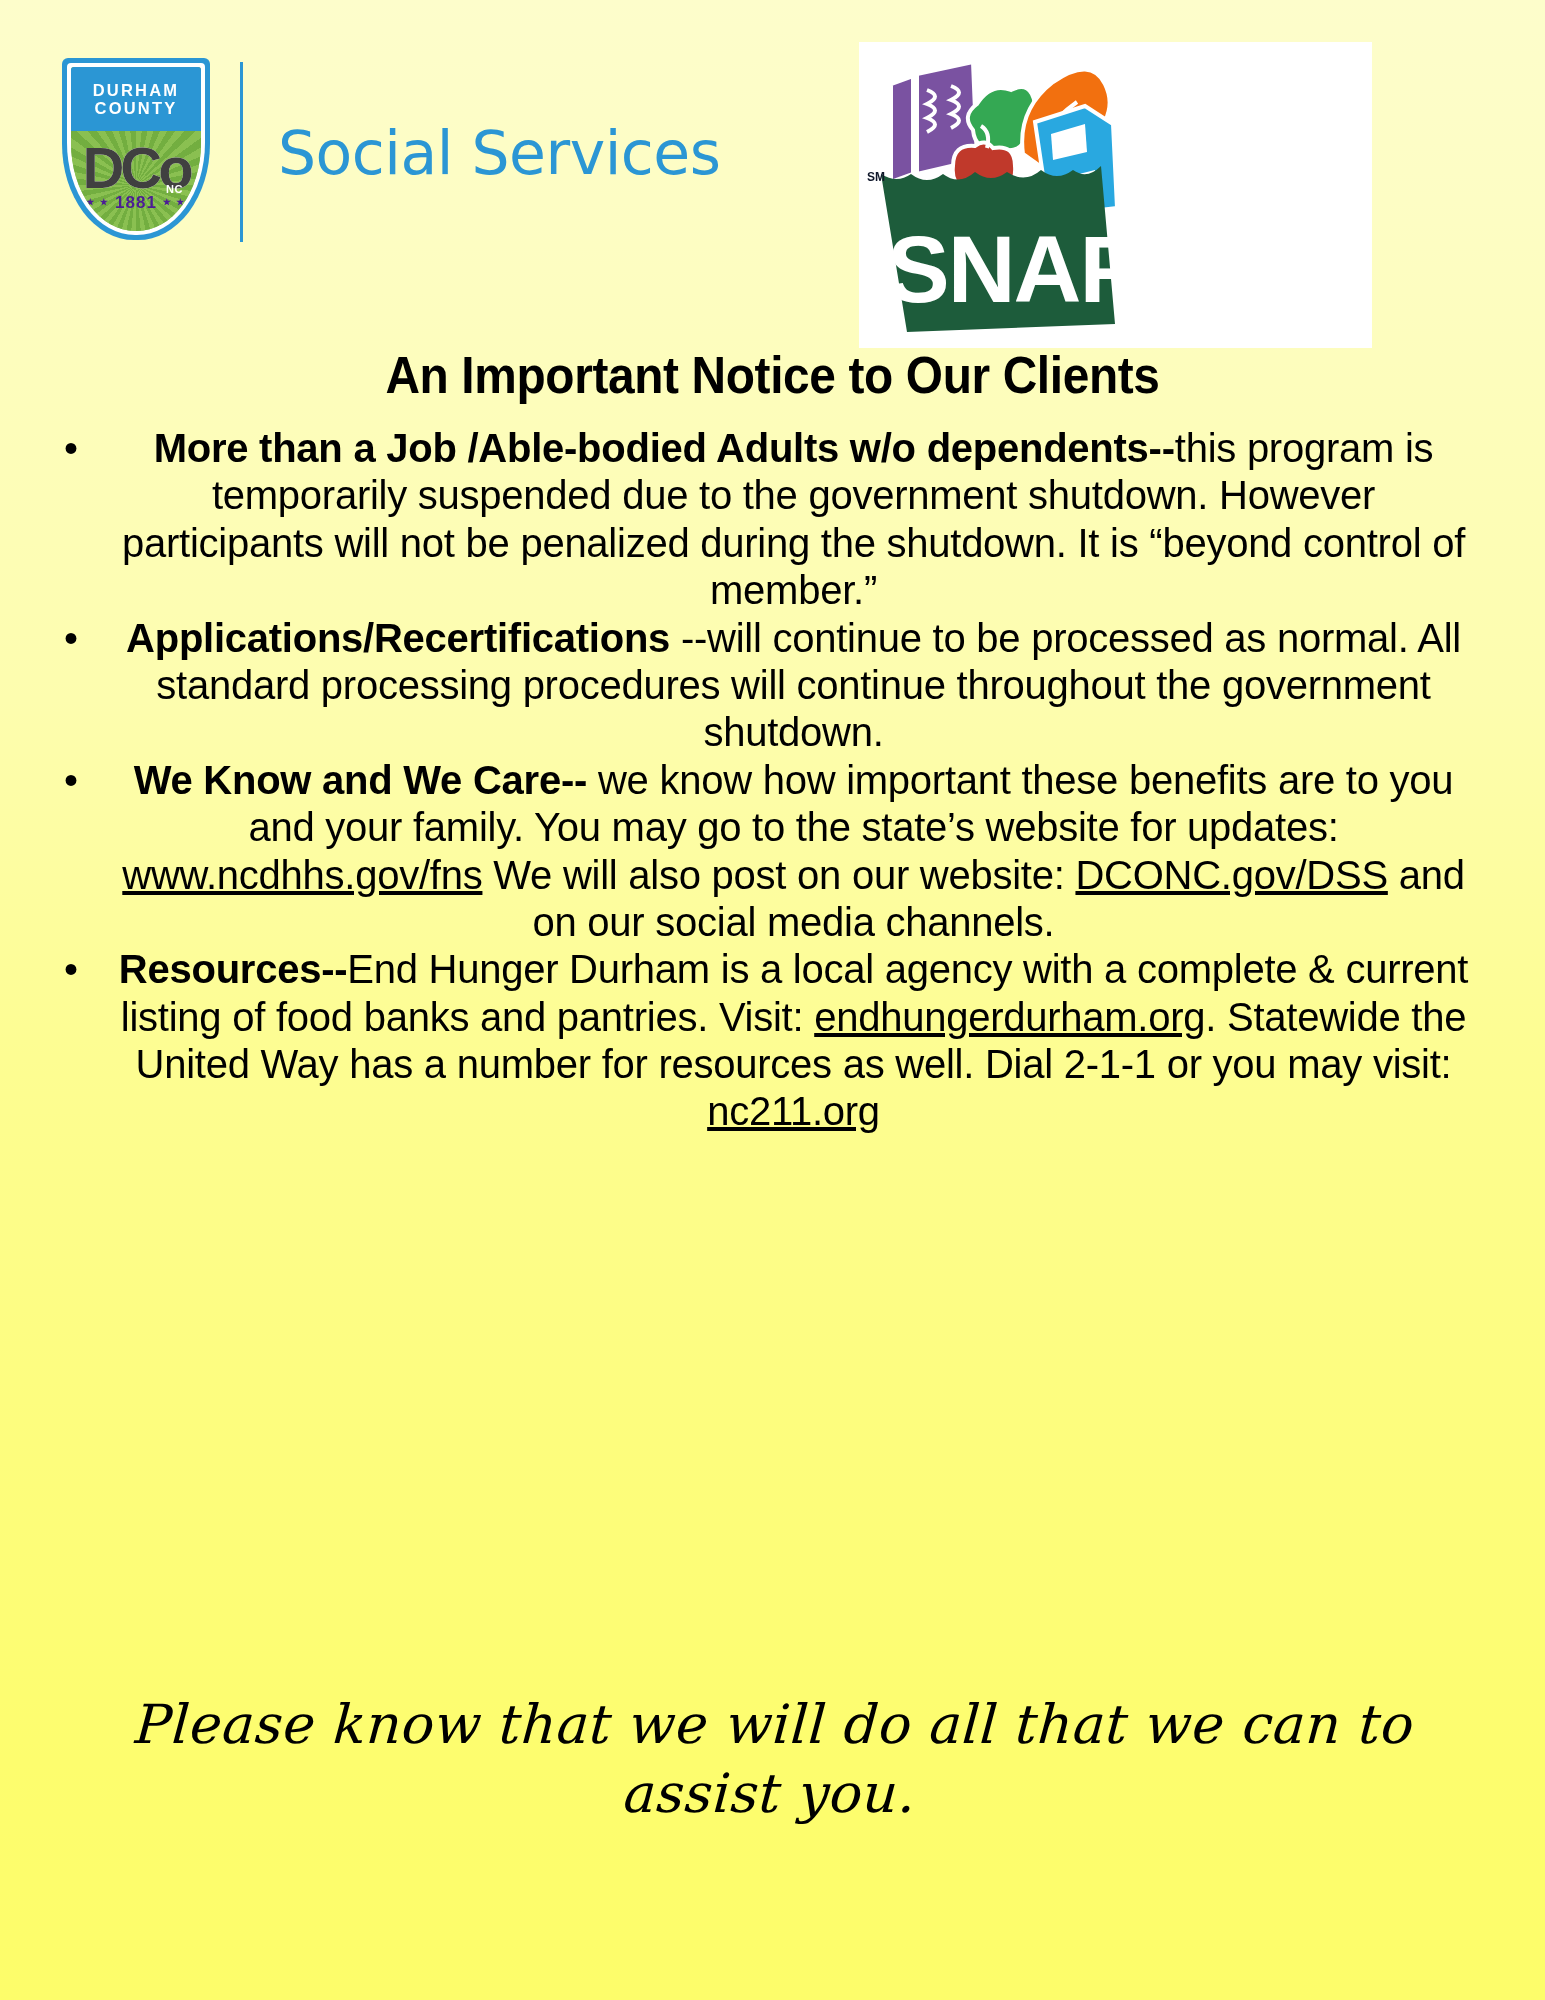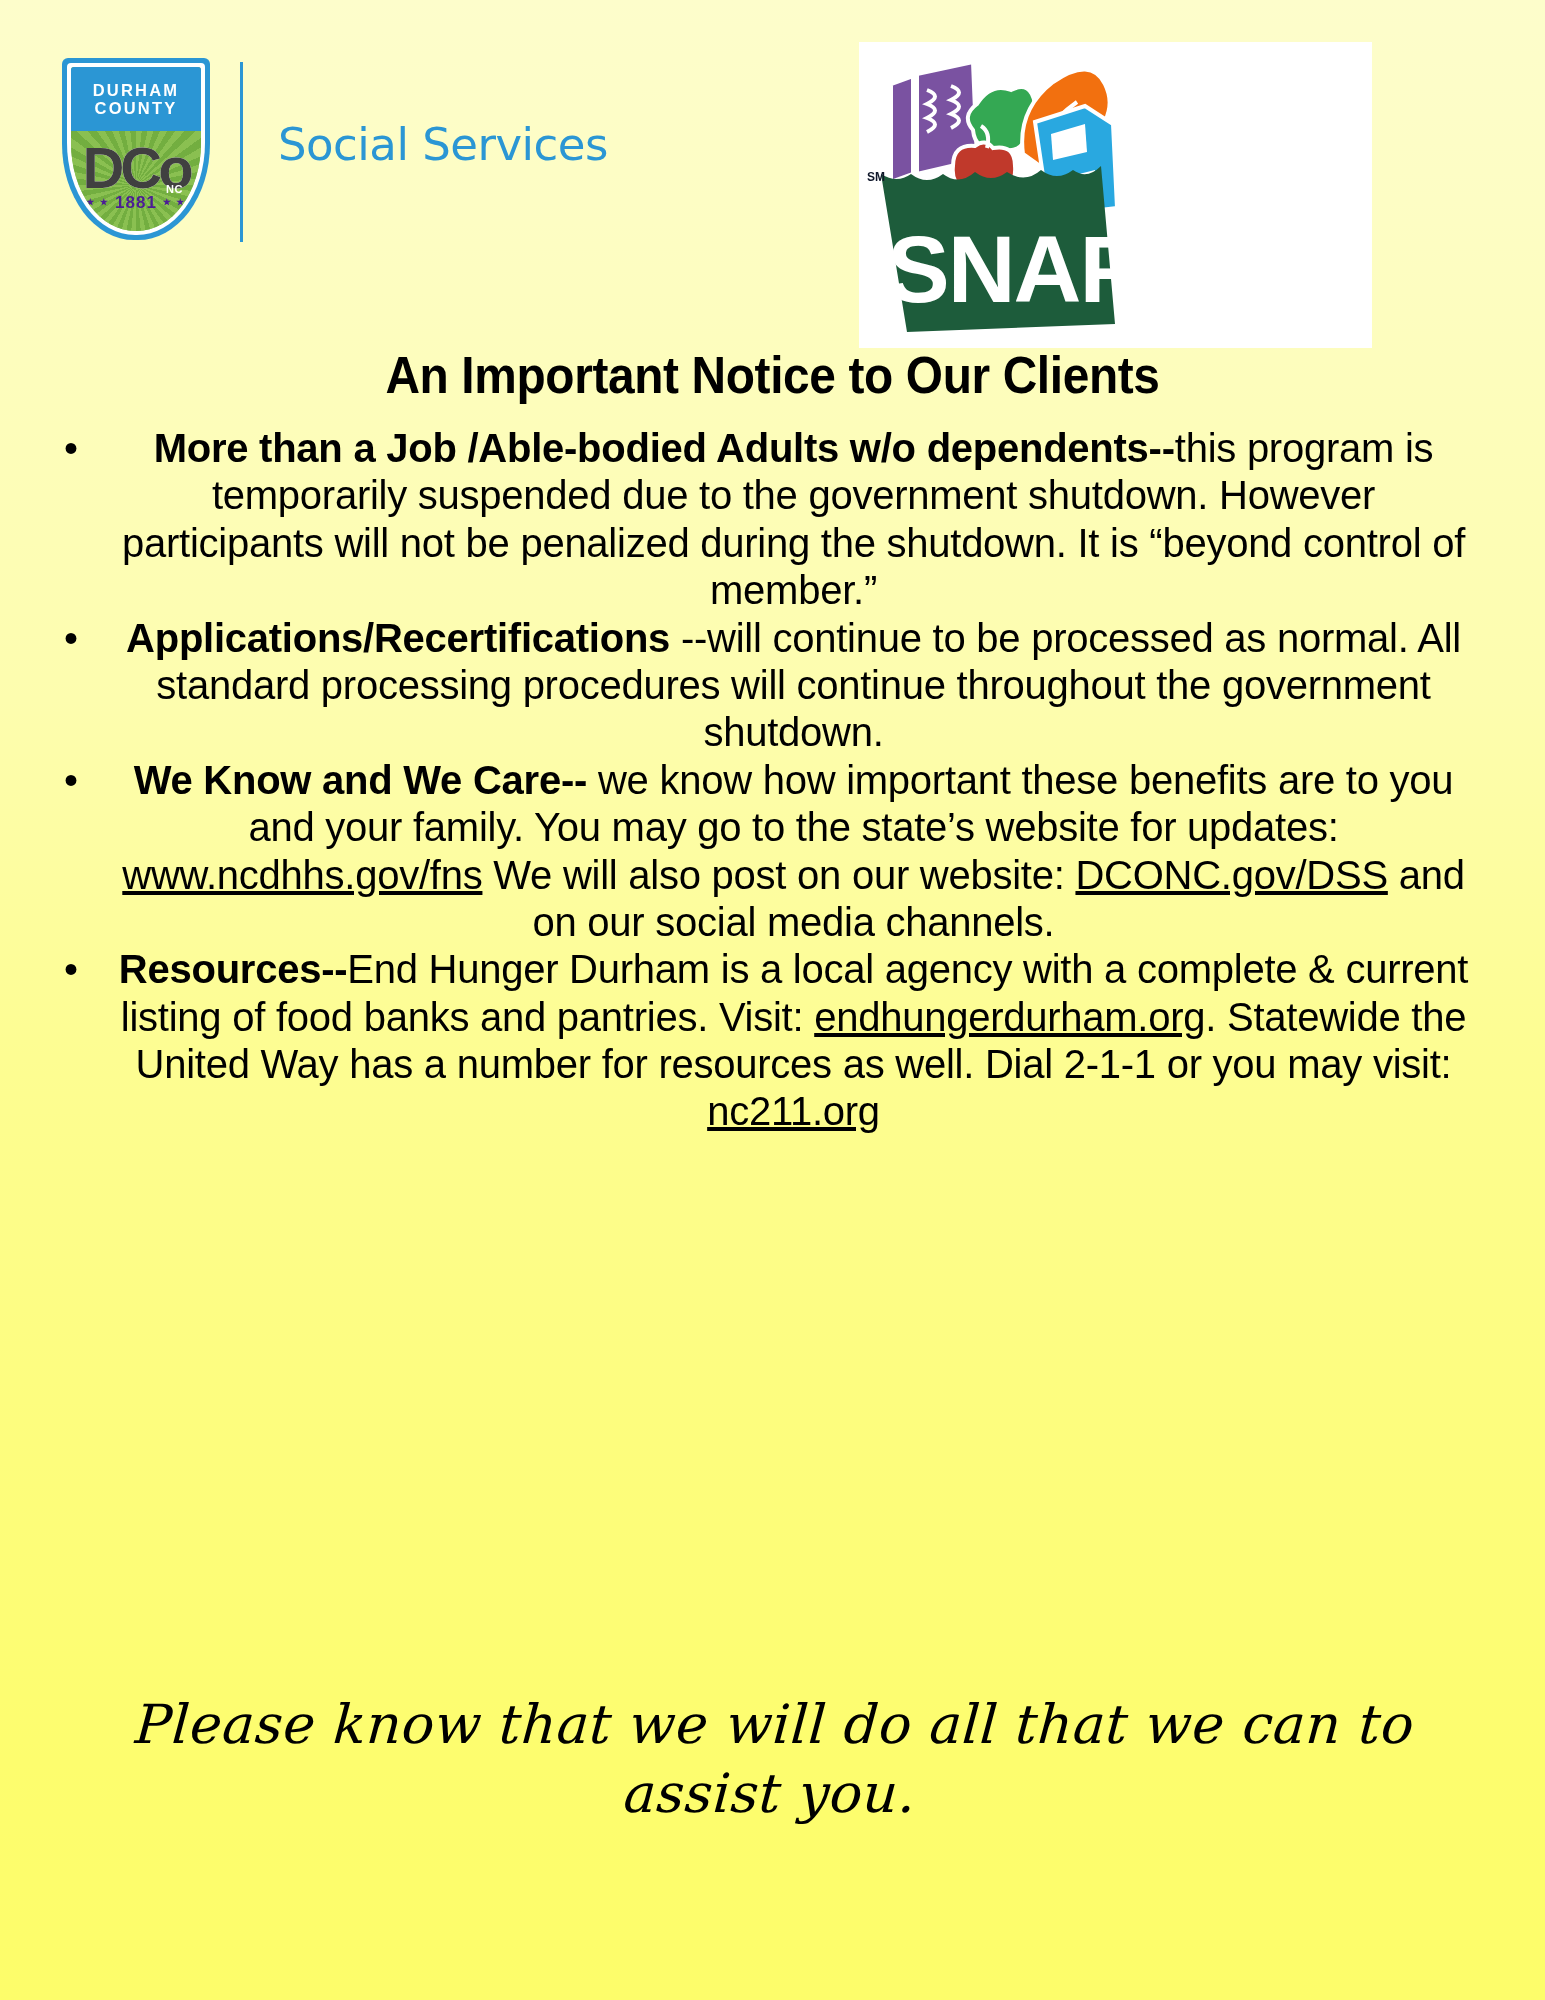--- a/index.html
+++ b/index.html
@@ -133,21 +133,21 @@
     width: 3px;
     height: 180px;
     background: #2b96d4;
   }
 
   
   #social-services {
     position: absolute;
     left: 278px;
     top: 118px;
-    font-size: 45px;
+    font-size: 60px;
     color: #2b96d4;
     font-family: "DejaVu Sans", sans-serif;
     font-weight: 400;
     letter-spacing: -0.5px;
   }
 
   
   #snap-box {
     position: absolute;
     left: 859px;

